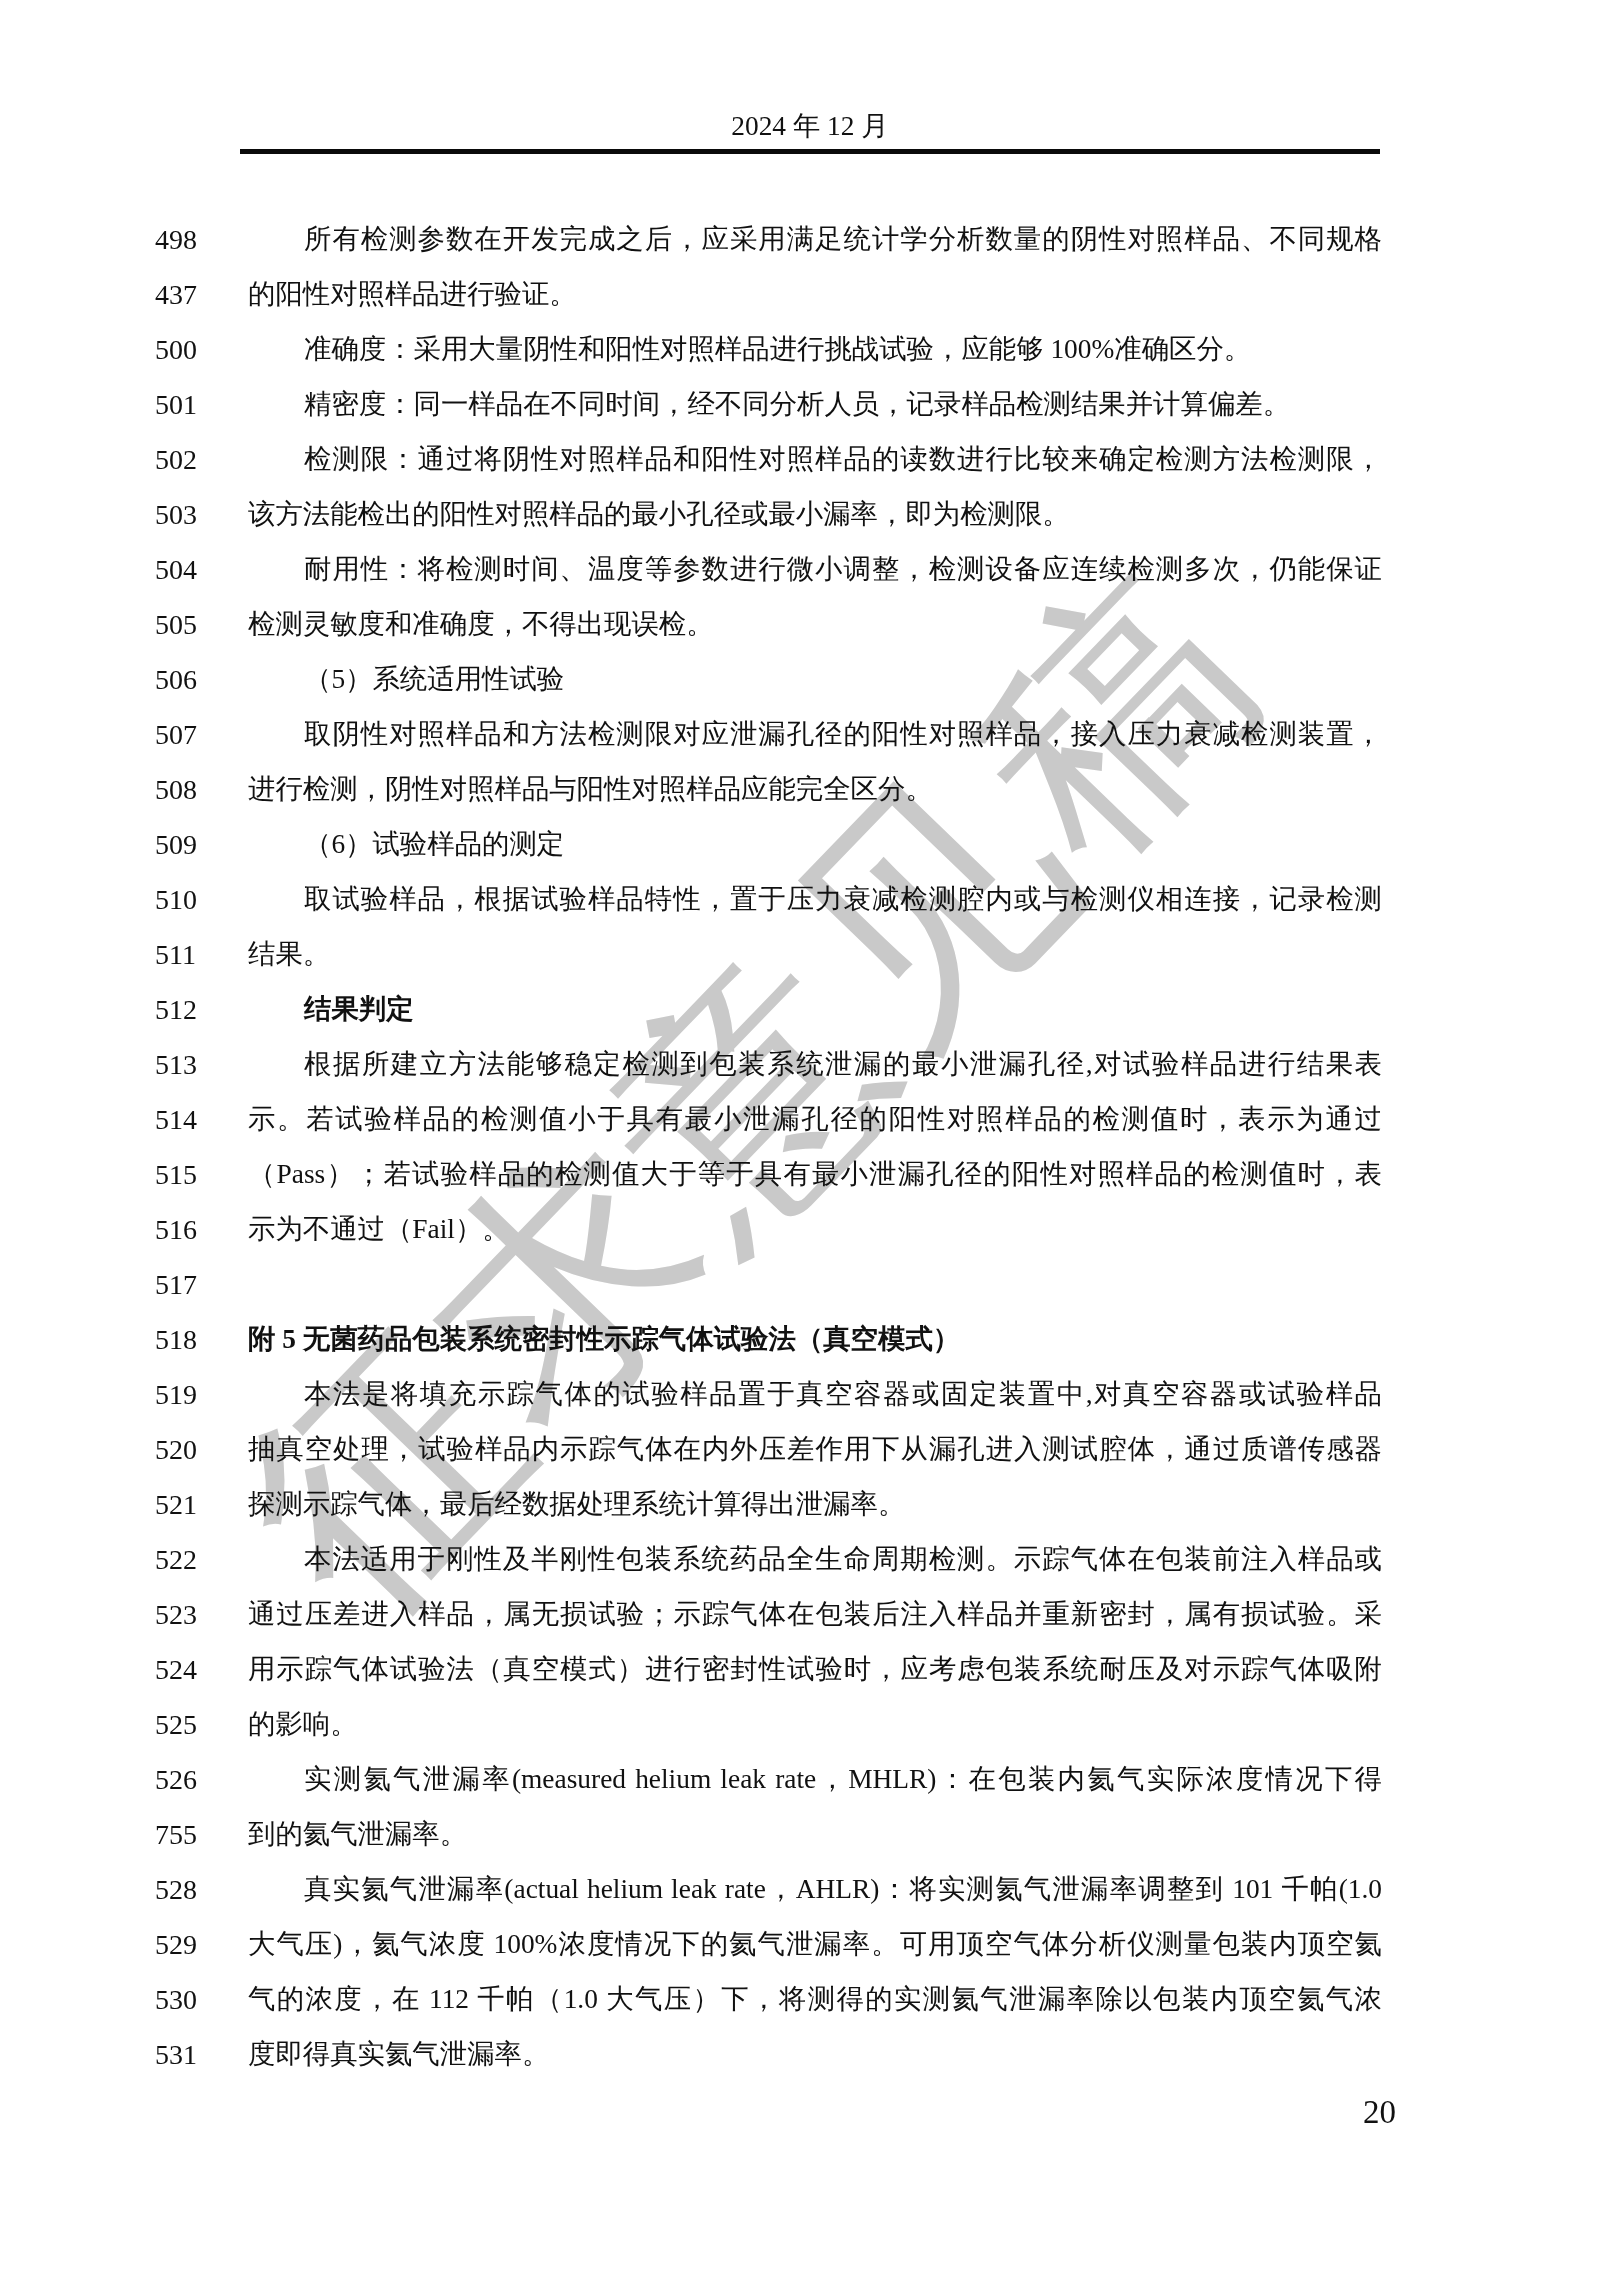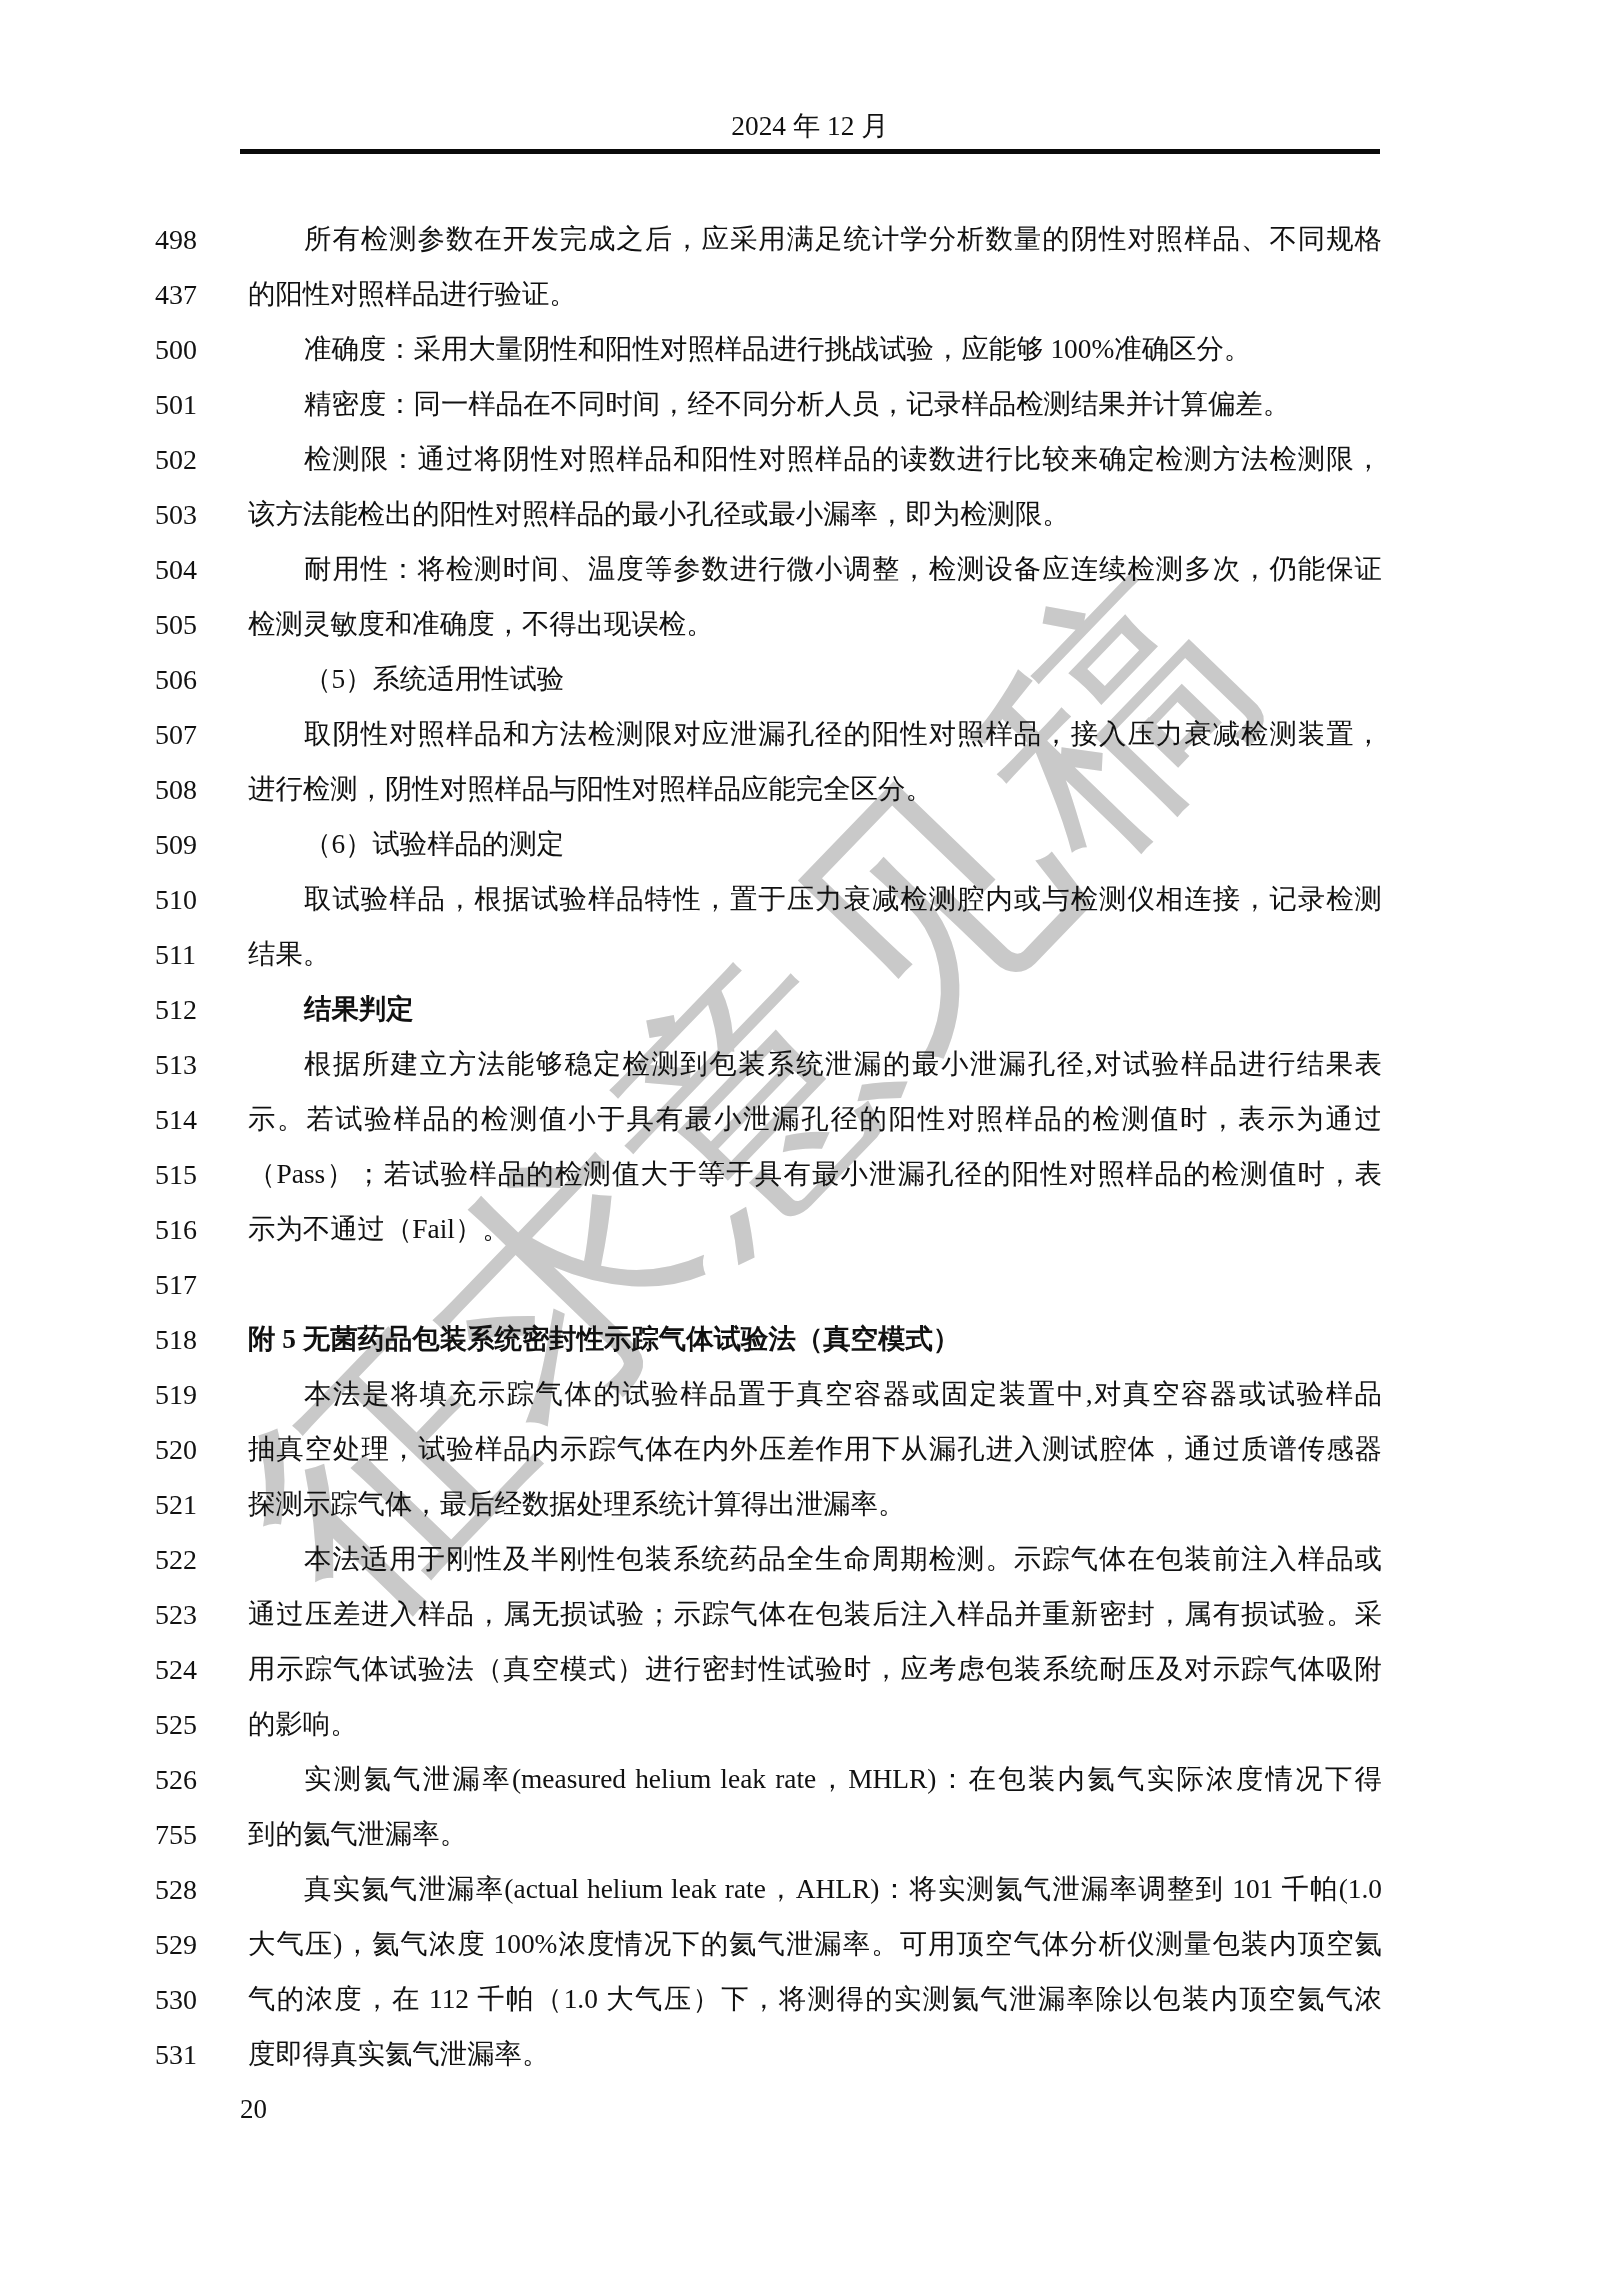--- a/index.html
+++ b/index.html
@@ -84,23 +84,24 @@
   .line-text.indent { padding-left: 56px; }
   .line-text.bold   { font-weight: bold; font-family: Liberation Serif, serif; }
   .line-text.fill   {
     text-align: justify;
     text-align-last: justify;
     text-justify: inter-character;
   }
   .page-number {
     position: absolute;
     top: 2094px;
-    left: 240px;
+    left: 256px;
     width: 1140px;
-    font-size: 27px;
+    text-align: right;
+    font-size: 33px;
     z-index: 2;
   }
 </style>
 </head>
 <body>
 
 <div class="page">
 
   <div class="watermark" style="color: rgb(201, 201, 201); transform: translate(-50%, -50%) rotate(-46deg);">征求意见稿</div>
 

